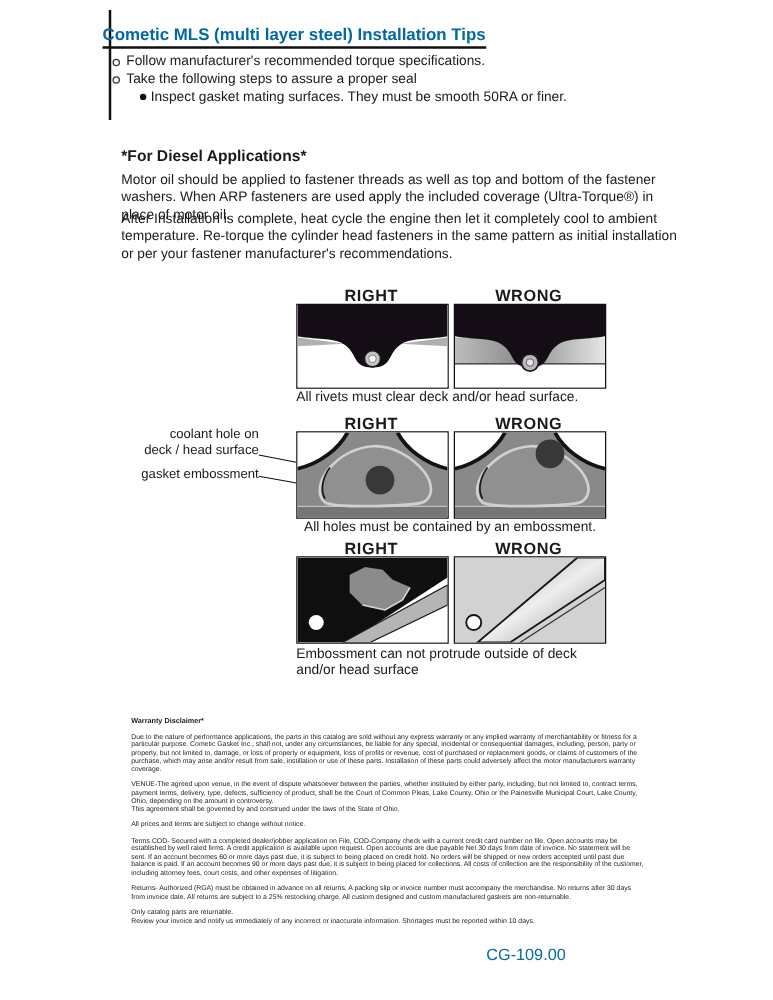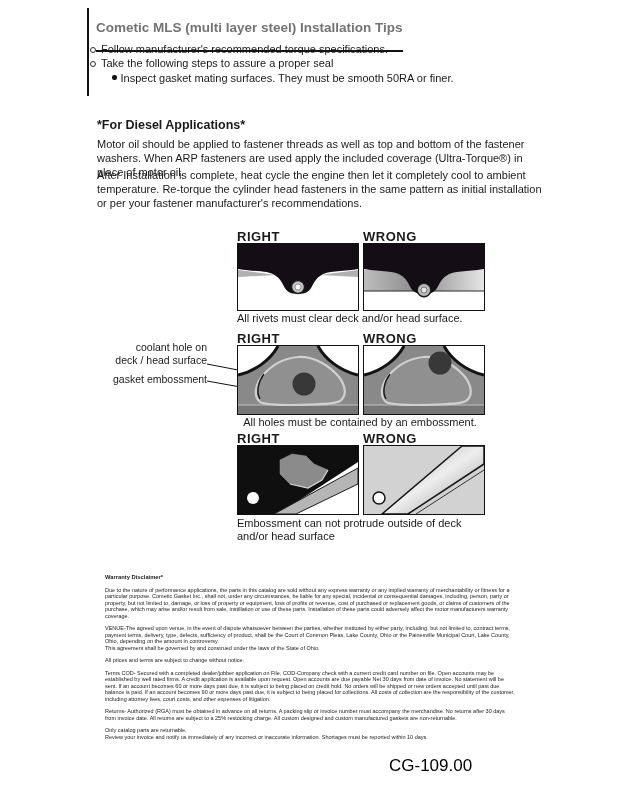--- a/index.html
+++ b/index.html
@@ -1,44 +1,44 @@
 <!DOCTYPE html>
 <html><head>
 <meta charset="utf-8">
 <style>
   html,body{margin:0;padding:0;background:#e9e9e9;}
   .page{position:relative;width:618px;height:800px;background:#ffffff;overflow:hidden;
         font-family:"Liberation Sans", sans-serif;color:#1a1a1a;}
   .vrule{position:absolute;left:87px;top:8px;width:2px;height:88px;background:#111;}
-  .title{position:absolute;left:96px;top:20px;margin:0;font-size:13.5px;font-weight:bold;
-         color:#737373;border-bottom:2px solid #111;padding-bottom:15px;display:inline-block;}
+  .title{position:absolute;left:82px;top:20px;margin:0;font-size:13.5px;font-weight:bold;
+         color:#0369a1;border-bottom:2px solid #111;padding-bottom:2px;display:inline-block;}
   .tips{position:absolute;left:90px;top:43px;width:470px;font-size:11px;}
   .tips .row{display:flex;align-items:flex-start;margin-bottom:2.4px;}
   .tips .row.indent{margin-left:22px;text-align:center;}
   .odot{flex:0 0 auto;width:4px;height:4px;border:1px solid #333;border-radius:50%;
         margin:4px 5px 0 0;background:#fff;}
   .fdot{flex:0 0 auto;width:4.5px;height:4.5px;border-radius:50%;background:#111;
         margin:3.5px 4px 0 0;}
   .diesel-h{position:absolute;left:97px;top:118px;margin:0;font-size:12.5px;font-weight:bold;}
   .para{position:absolute;left:97px;width:452px;margin:0;font-size:11px;line-height:14px;}
   .d1{top:137px;} .d2{top:168px;} .d3{top:213px;}
-  .dg-label{position:absolute;width:120px;font-size:13px;font-weight:bold;
+  .dg-label{position:absolute;width:120px;text-align:center;font-size:13px;font-weight:bold;
             letter-spacing:0.5px;}
   .dg-box{position:absolute;width:120px;height:66px;border:1.5px solid #111;background:#fff;}
   .dg-box svg{display:block;width:100%;height:100%;}
   .caption{position:absolute;font-size:11px;line-height:13px;}
   .side-label{position:absolute;left:85px;width:122px;text-align:right;font-size:10.5px;
               line-height:12.5px;}
   .leaders{position:absolute;left:200px;top:340px;width:130px;height:60px;}
   .legal{position:absolute;left:105px;top:574px;width:410px;font-size:5.5px;line-height:6.5px;
          color:#222;}
   .legal h3{margin:0 0 6px 0;font-size:5.8px;font-weight:bold;}
   .legal p{margin:0 0 6px 0;}
   .legal p.tight{margin:0;}
-  .footer-code{position:absolute;left:389px;top:756px;font-size:17px;color:#000000;text-align:right;}
+  .footer-code{position:absolute;left:389px;top:756px;font-size:13px;color:#0369a1;text-align:right;}
 </style>
 </head>
 <body>
 
 <div class="page">
 
   <div class="vrule"></div>
 
   <h1 class="title">Cometic MLS (multi layer steel) Installation Tips</h1>
 

